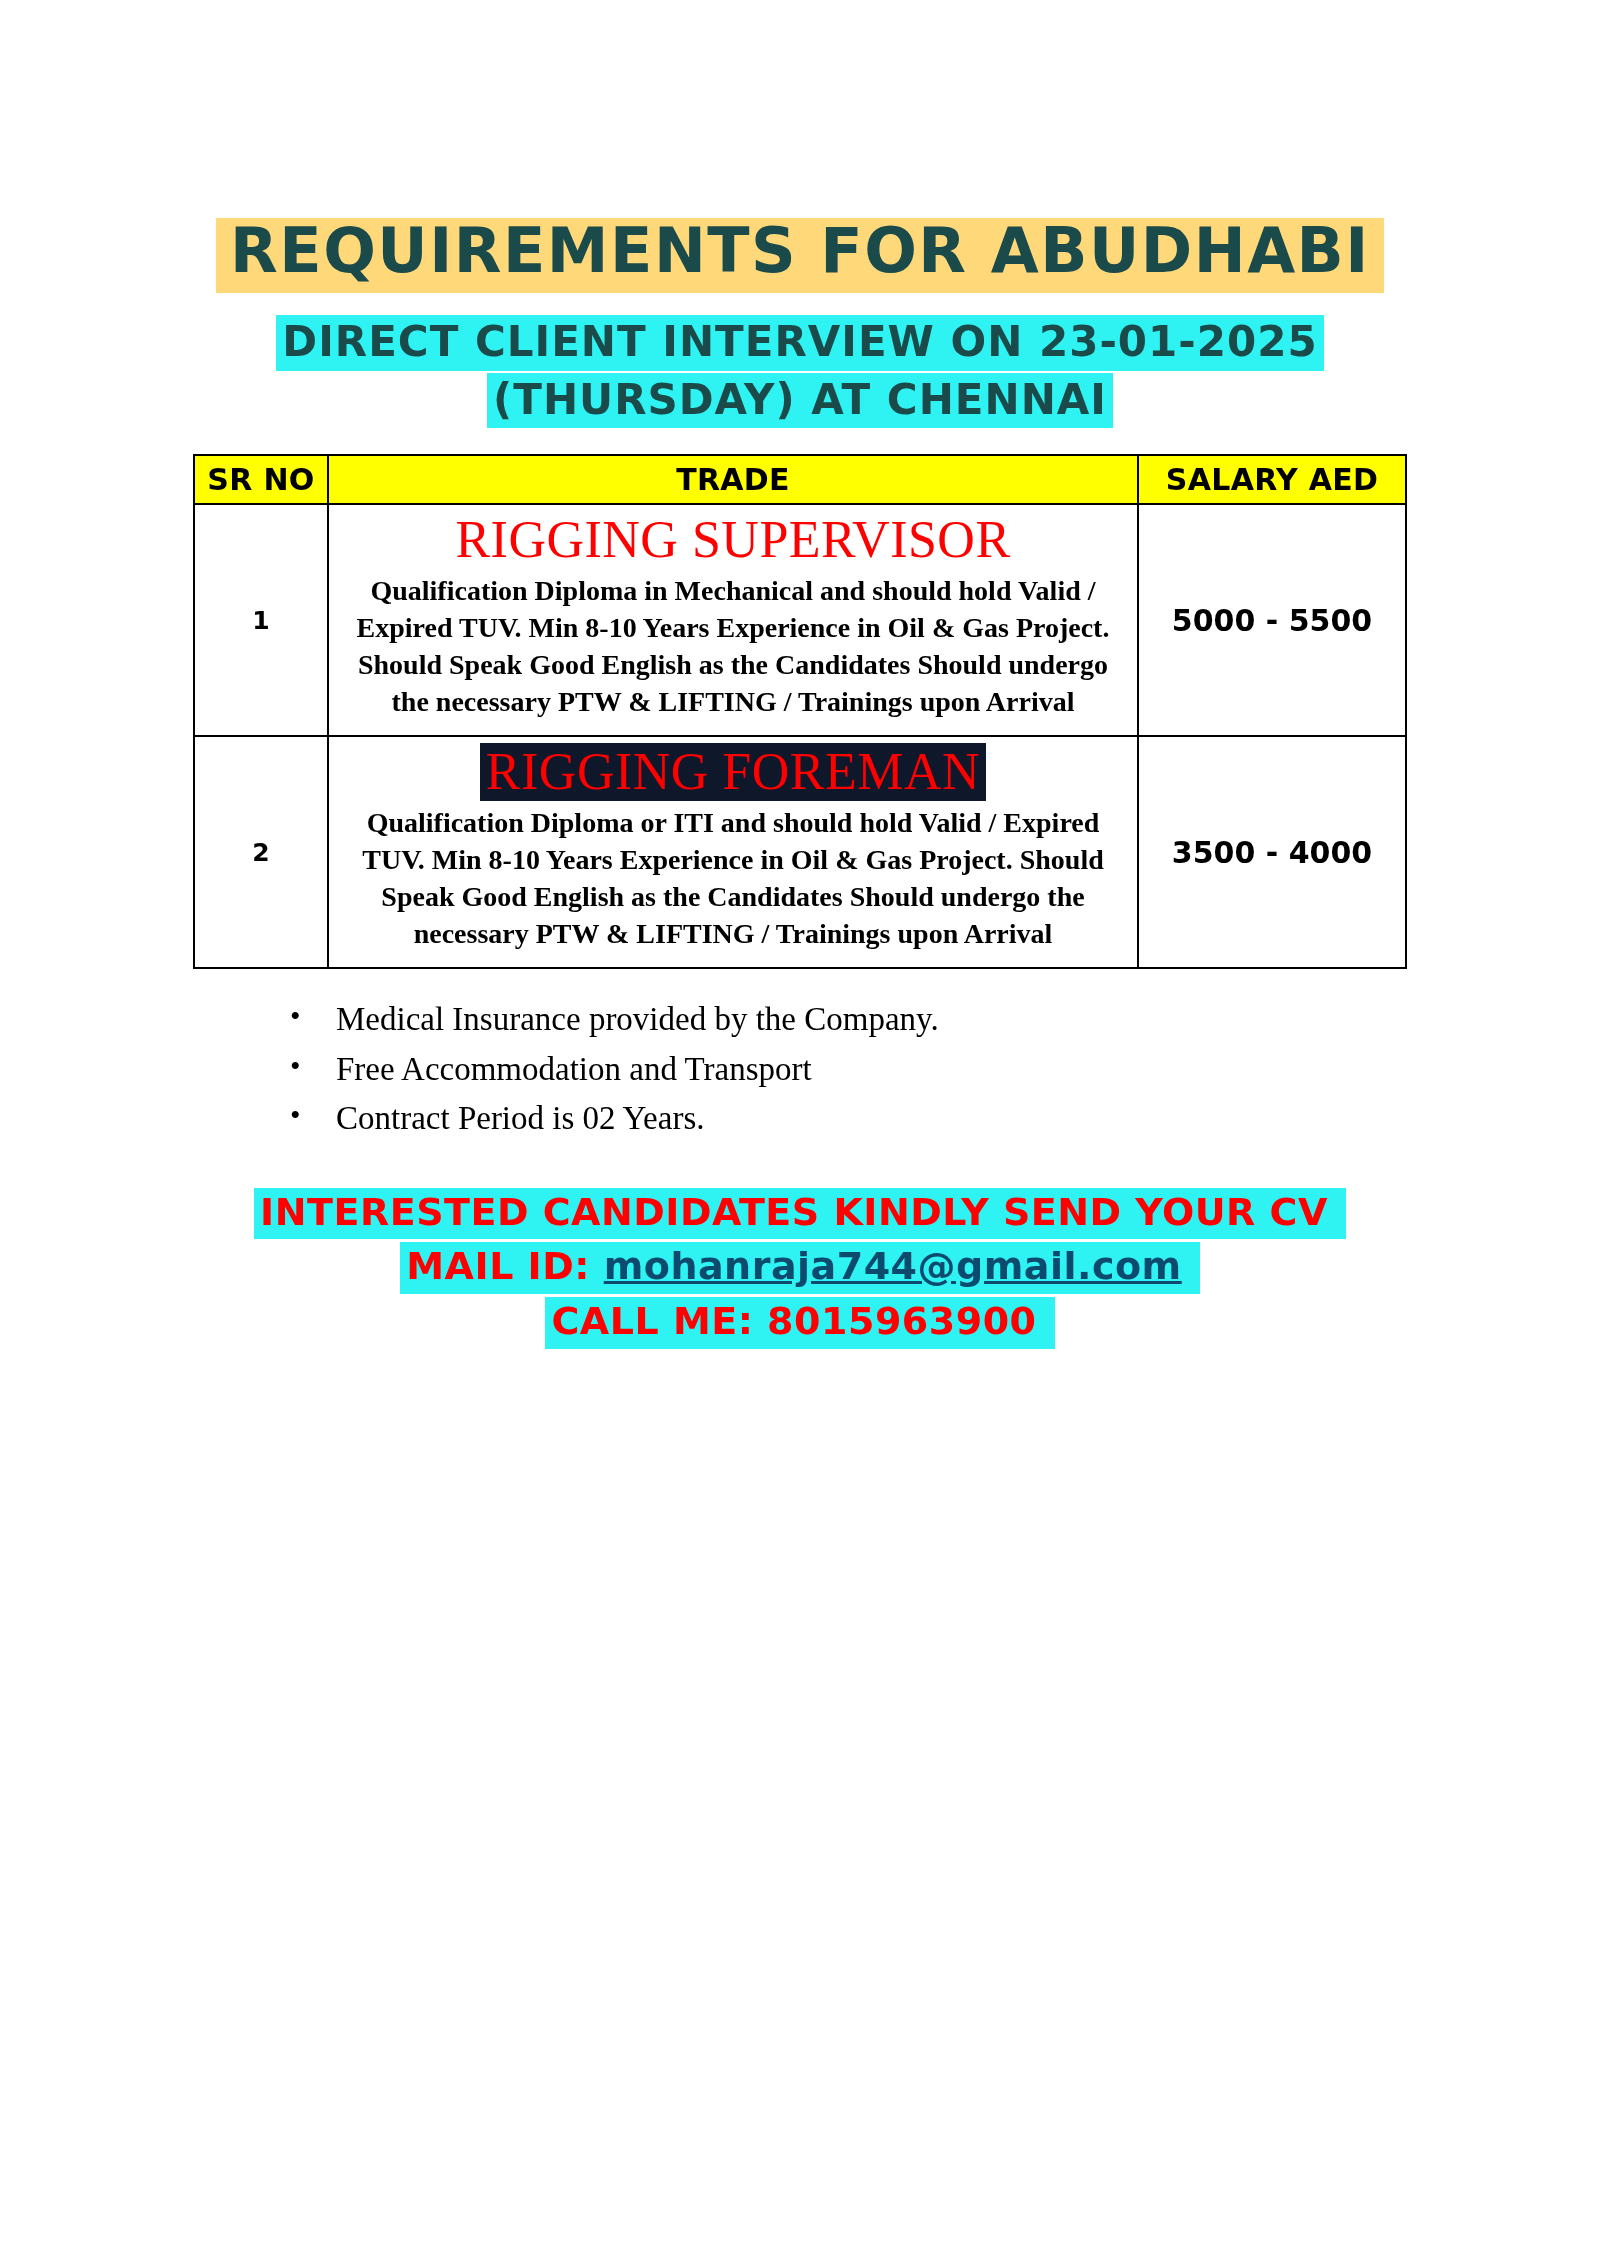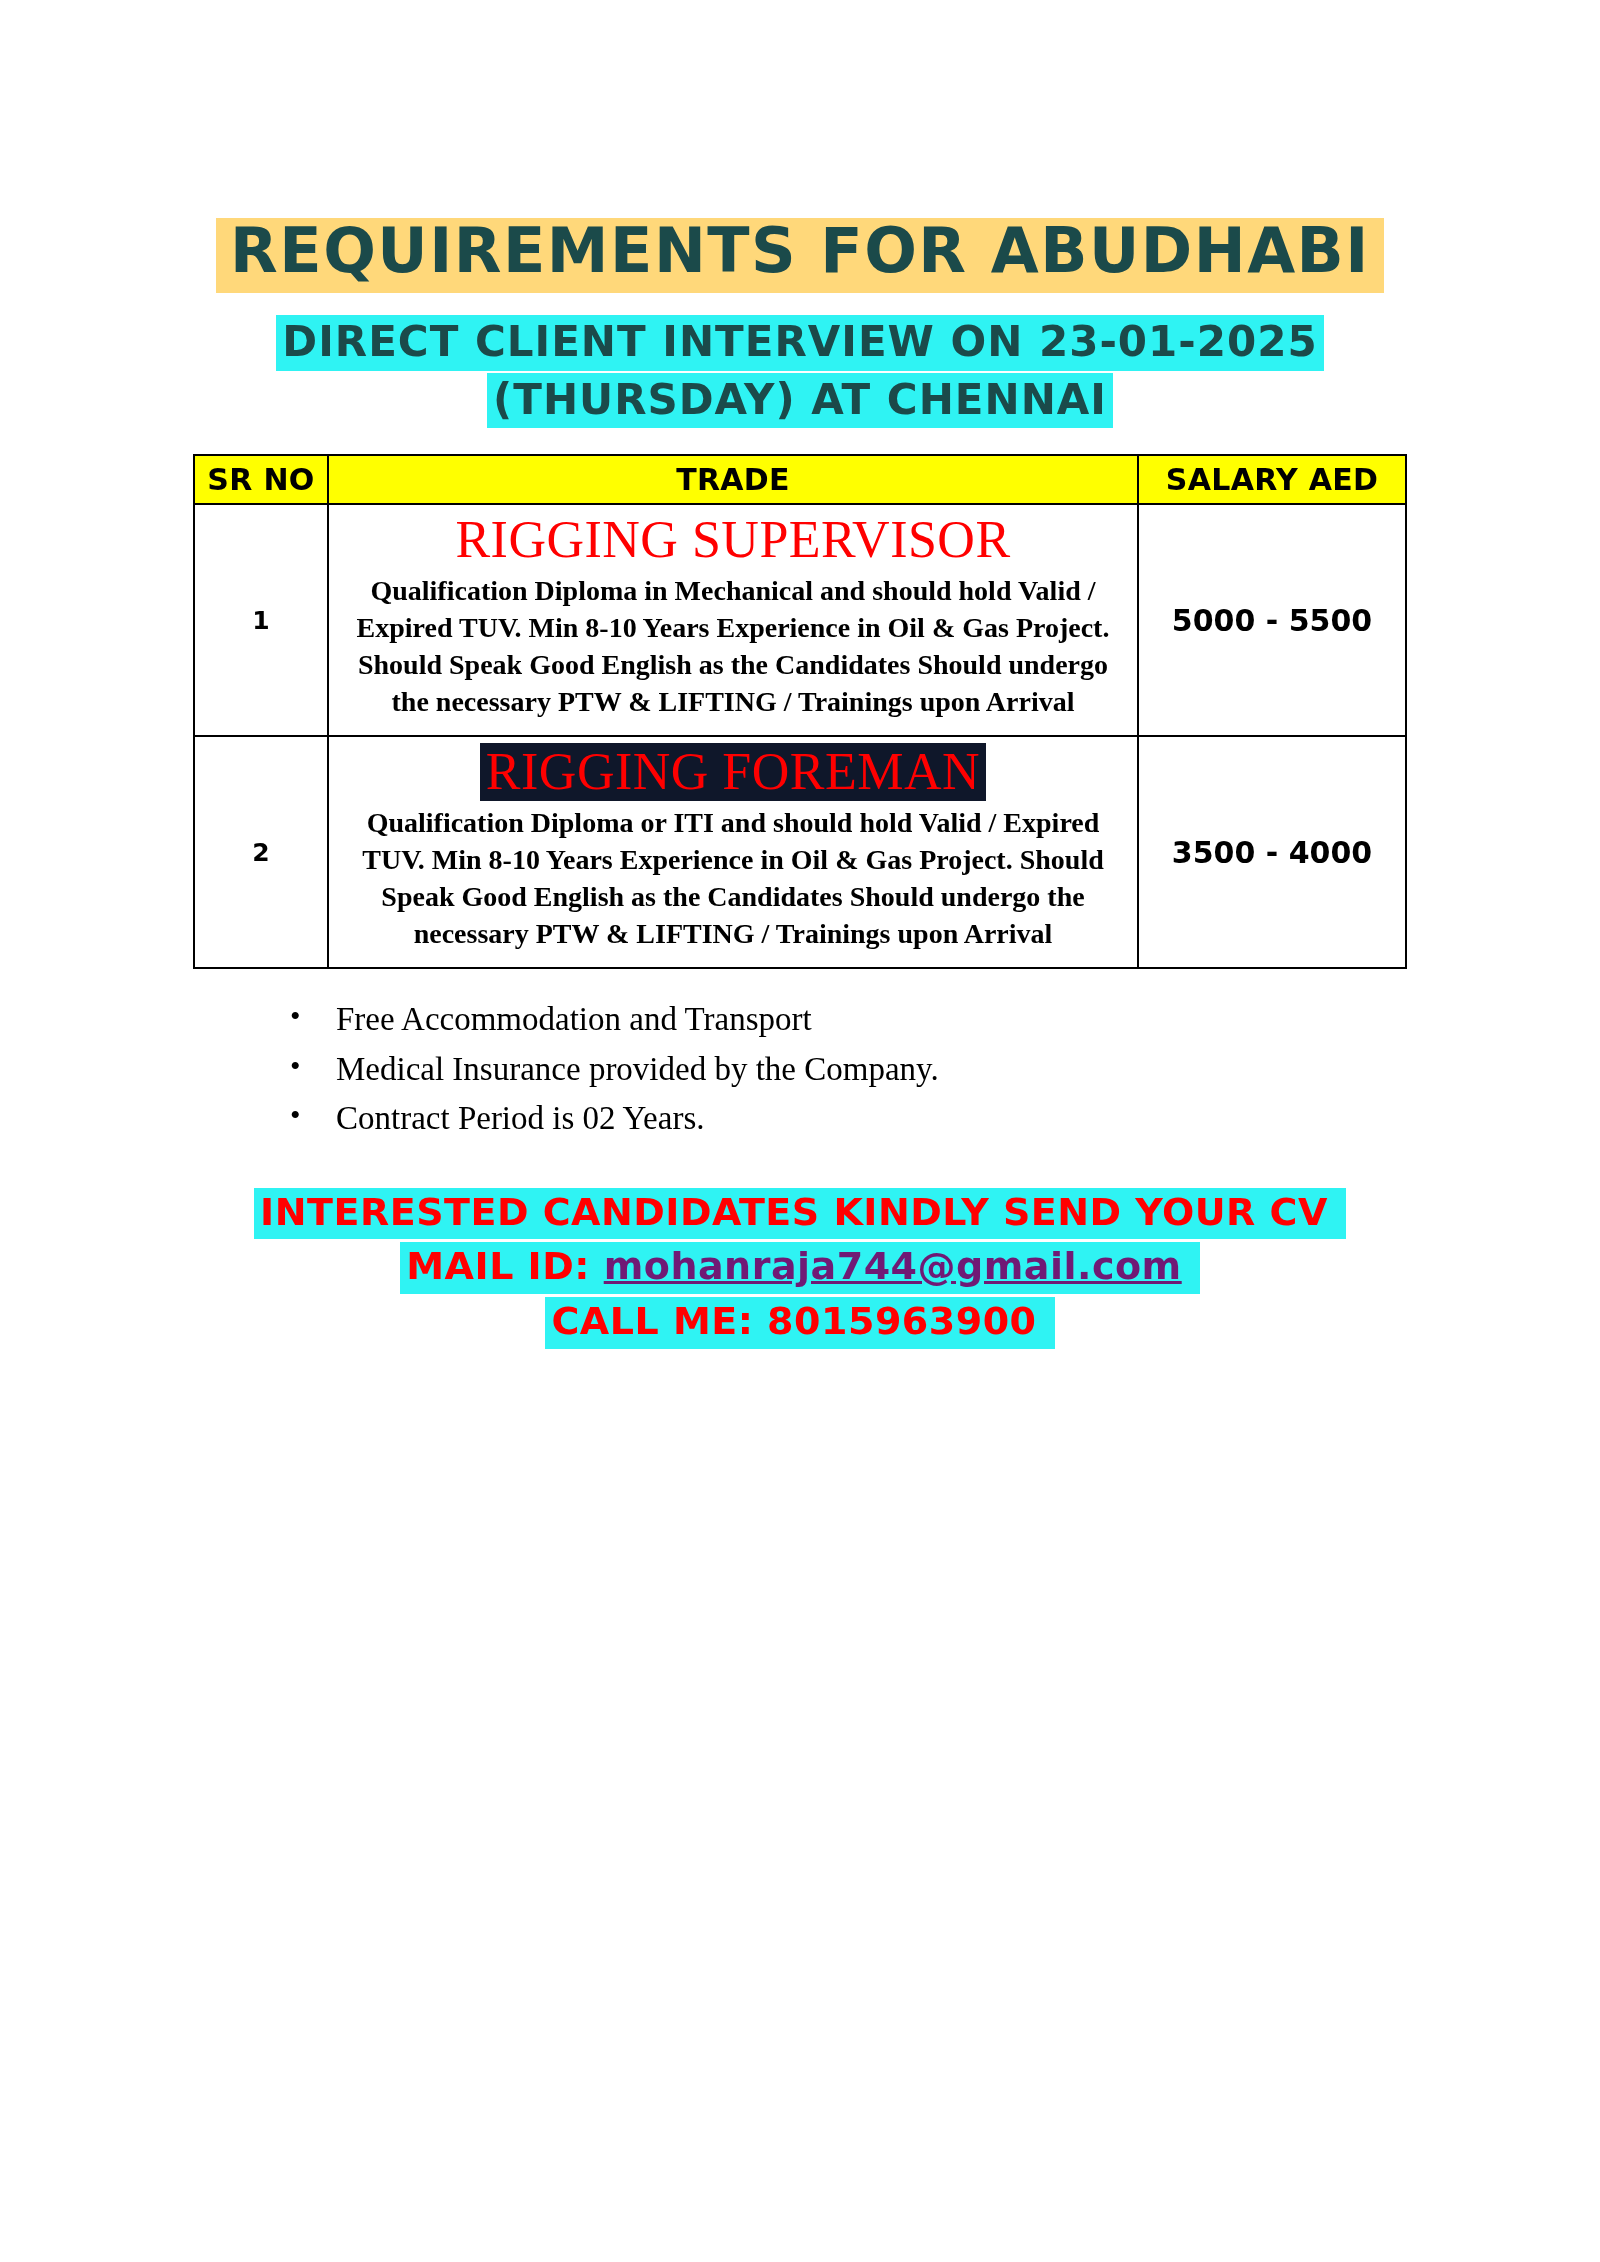--- a/index.html
+++ b/index.html
@@ -155,21 +155,21 @@
     font-family: "DejaVu Sans", sans-serif;
     font-size: 38px;
     font-weight: 700;
     letter-spacing: 0.5px;
     padding: 2px 18px 4px 6px;
     line-height: 1.2;
   }
   .contact .row { display: block; margin-top: 3px; }
   .mail-link {
     text-decoration: underline;
-    color: #701a75;
+    color: #0c4a6e;
   }
 </style>
 </head>
 <body>
 
 <div class="page">
 
   <div class="title-wrap">
     <span class="title">REQUIREMENTS FOR ABUDHABI</span>
   </div>
@@ -206,22 +206,22 @@
         <td class="trade">
           <div class="trade-name hl">RIGGING FOREMAN</div>
           <div class="trade-desc">Qualification Diploma or ITI and should hold Valid / Expired TUV. Min 8-10 Years Experience in Oil &amp; Gas Project. Should Speak Good English as the Candidates Should undergo the necessary PTW &amp; LIFTING / Trainings upon Arrival</div>
         </td>
         <td class="salary">3500 - 4000</td>
       </tr>
     </tbody>
   </table>
 
   <ul class="perks">
+    <li>Medical Insurance provided by the Company.</li>
     <li>Free Accommodation and Transport</li>
-    <li>Medical Insurance provided by the Company.</li>
     <li>Contract Period is 02 Years.</li>
   </ul>
 
   <div class="contact">
     <div>INTERESTED CANDIDATES KINDLY SEND YOUR CV</div>
     <span class="row">
       <div><span>MAIL ID: </span><span class="mail-link">mohanraja744@gmail.com</span></div>
     </span>
     <span class="row">
       <div>CALL ME: 8015963900</div>

